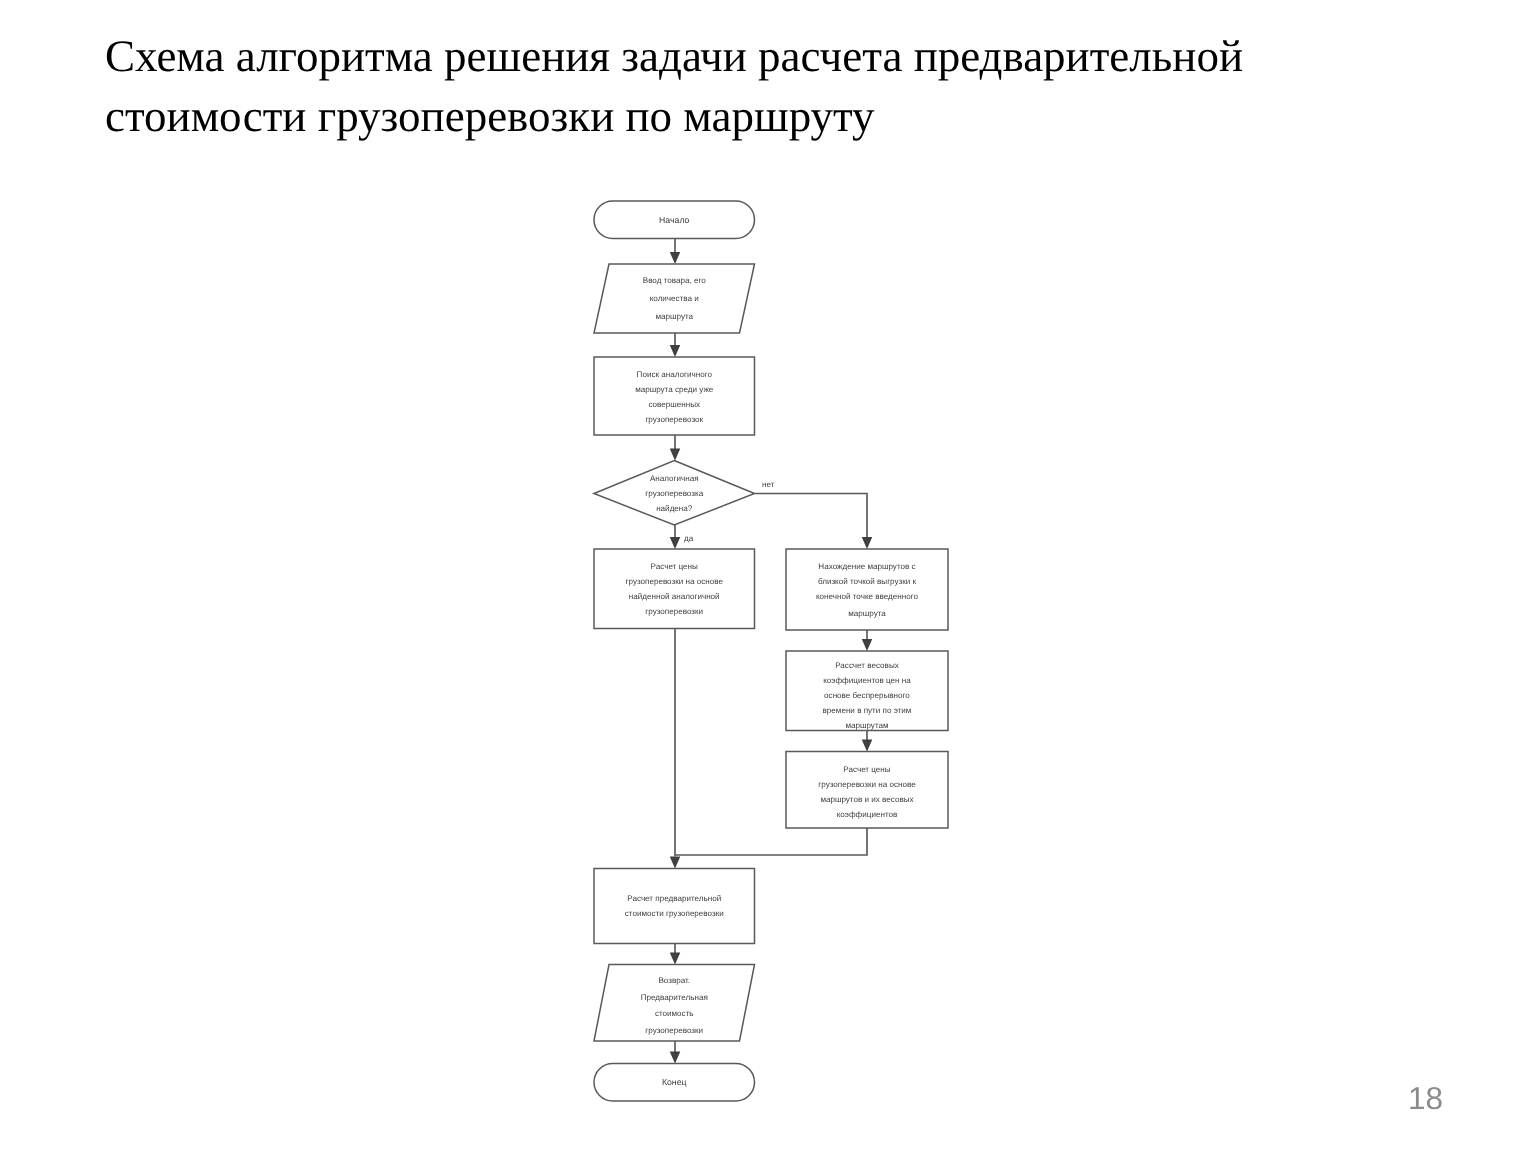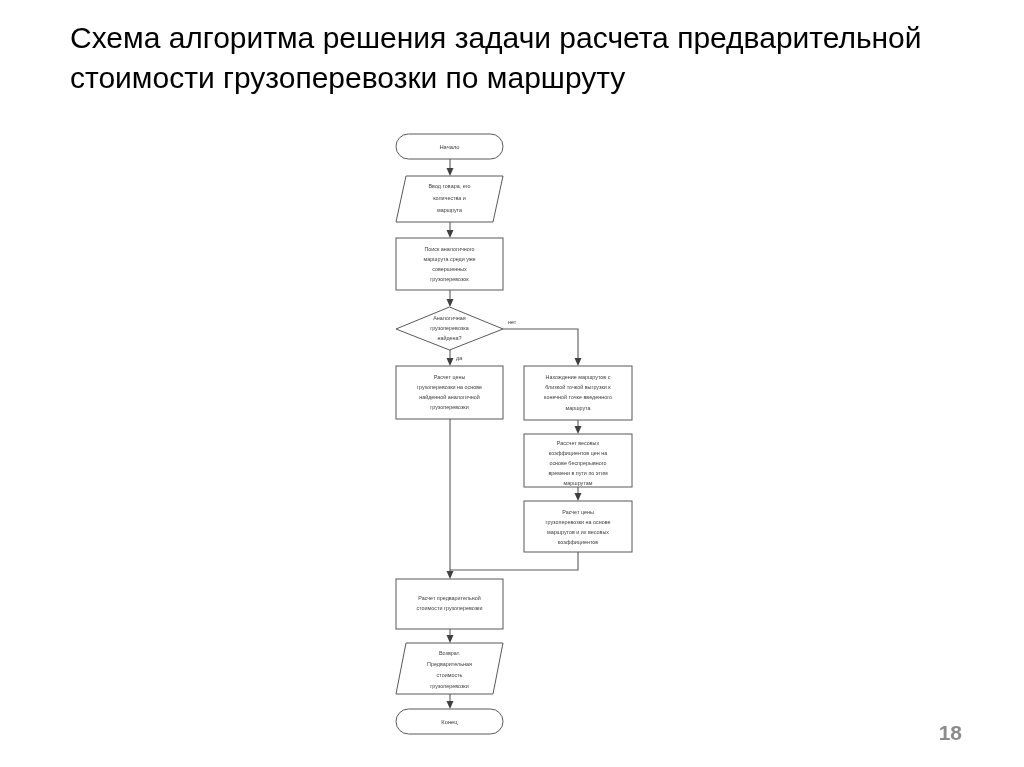--- a/index.html
+++ b/index.html
@@ -14,37 +14,36 @@
     overflow: hidden;
     font-family: "Liberation Sans", sans-serif;
   }
 
   
   #slide-title {
     position: absolute;
     left: 70px;
     top: 18px;
     width: 880px;
-    font-family: Liberation Sans, sans-serif;
+    font-family: Liberation Serif, serif;
     font-size: 30px;
     line-height: 1.33;
     color: #000000;
     font-weight: 400;
     letter-spacing: 0px;
   }
 
   
   #page-number {
     position: absolute;
     right: 62px;
     bottom: 22px;
     font-family: "Liberation Sans", sans-serif;
     font-size: 21px;
     color: #8c8c8c;
-    font-weight: bold;
   }
 
   
   #flowchart {
     position: absolute;
     left: 0;
     top: 0;
     width: 1024px;
     height: 767px;
   }

